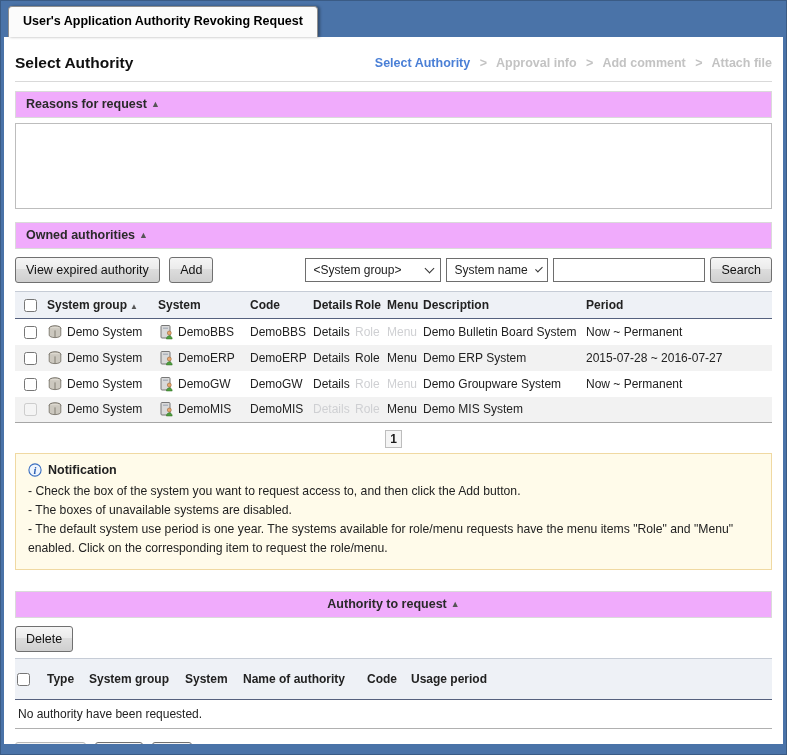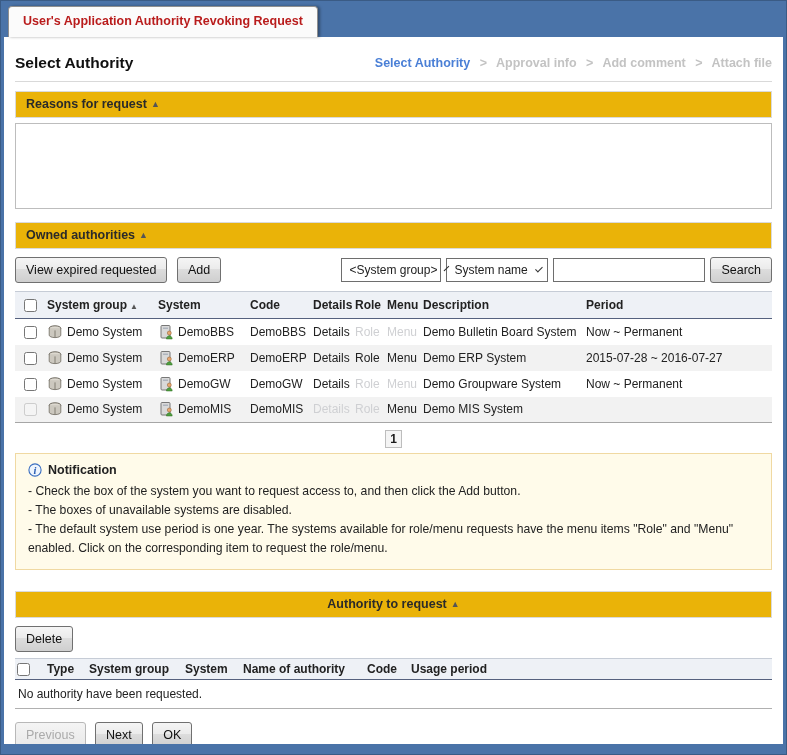--- a/index.html
+++ b/index.html
@@ -10,38 +10,38 @@
     background:#4a73a8; border:1px solid #3a5b85; overflow:hidden;
   }
   
   .tabbar { position:relative; height:36px; }
   .tab {
     position:absolute; left:7px; top:5px; height:31px; z-index:2;
     display:flex; align-items:center; padding:0 14px 2px 14px;
     background:#fbfbfb; border:1px solid #8f8f8f; border-bottom:none;
     border-radius:4px 4px 0 0;
     box-shadow:2px 0 3px rgba(0,0,0,0.35);
-    font-size:12.5px; font-weight:bold; color:#b91c1c; white-space:nowrap;
+    font-size:12.5px; font-weight:bold; color:#000000; white-space:nowrap;
   }
   
   .content {
     position:absolute; top:36px; left:3px; right:3px; bottom:10px;
     background:#ffffff; padding:4px 11px; overflow:hidden;
   }
   .page-header { display:flex; justify-content:space-between; align-items:center; margin-top:13px; }
   .page-title { font-size:15.5px; font-weight:bold; color:#101010; }
   .breadcrumb { font-size:12.5px; font-weight:bold; color:#c3c3c3; white-space:nowrap; }
   .breadcrumb .sep { margin:0 6px; color:#c3c3c3; }
   .breadcrumb .step { color:#c3c3c3; }
   .breadcrumb .step.active { color:#4a7fd6; }
   .rule { border:none; border-top:1px solid #d9d9d9; margin-top:9px; }
   
   .section-bar {
     margin-top:9px; height:27px; line-height:25px;
-    background:#eab308; border:1px solid #dadada;
+    background:#f0abfc; border:1px solid #dadada;
     padding:0 10px; font-size:12.5px; font-weight:bold; color:#2a2a2a;
   }
   .section-bar .caret { font-size:9px; color:#555; margin-left:4px; position:relative; top:-1px; }
   .mt13 { margin-top:13px; }
   .mt21 { margin-top:21px;text-align:center; }
   
   .reasons-text {
     display:block; width:100%; height:86px; margin-top:5px; resize:none;
     border:1px solid #bdbdbd; font-family:"Liberation Sans",sans-serif; font-size:12.5px; padding:4px;
   }
@@ -59,21 +59,21 @@
   .toolbar { display:flex; justify-content:space-between; align-items:center; margin-top:8px; }
   .toolbar .left > * { margin-right:5px; }
   .toolbar .right { display:flex; align-items:center; gap:5px; }
   .sel {
     display:inline-flex; align-items:center; justify-content:space-between;
     height:24px; border:1px solid #6e6e6e; background:#fff;
     padding:0 7px; font-size:12px; color:#222; cursor:pointer; white-space:nowrap;
   }
   .sel .chev { width:7px; height:7px; border-right:1.6px solid #333; border-bottom:1.6px solid #333;
     transform:rotate(45deg); margin:-3px 0 0 9px; }
-  .sel-group { width:100px; }
+  .sel-group { width:136px; }
   .sel-name  { width:102px; }
   .search-box { width:152px; height:24px; border:1px solid #6e6e6e; padding:0 4px;
     font-family:"Liberation Sans",sans-serif; font-size:12px; }
   
   table.grid { width:100%; border-collapse:collapse; table-layout:fixed; margin-top:8px;
     font-size:12px; color:#222; }
   .grid th {
     background:#eef1f6; border-top:1px solid #c6ccd6; border-bottom:1px solid #55617e;
     height:27px; font-weight:bold; text-align:left; padding:0 2px; white-space:nowrap; overflow:hidden;
   }
@@ -99,21 +99,21 @@
     margin-top:5px; background:#fffbea; border:1px solid #f0d9a2;
     padding:9px 12px 11px 12px; font-size:12.2px; color:#222;
   }
   .notice-title { display:flex; align-items:center; gap:6px; font-weight:bold; font-size:12.5px; margin-bottom:5px; }
   .notice-line { line-height:1.55; }
   
   table.grid2 { width:100%; border-collapse:collapse; table-layout:fixed; margin-top:6px;
     font-size:12px; color:#222; }
   .grid2 th {
     background:#eef1f6; border-top:1px solid #c6ccd6; border-bottom:1px solid #55617e;
-    height:21px; font-weight:bold; text-align:left; padding:0 2px; white-space:nowrap;margin-left:44px;
+    height:41px; font-weight:bold; text-align:left; padding:0 2px; white-space:nowrap;margin-left:44px;
   }
   .grid2 td.empty-msg { padding:7px 3px; border-bottom:1px solid #b0b0b0; }
   .delete-row { margin-top:8px; }
   
   .footer { margin-top:13px; }
   .footer .btn { margin-right:5px; }
 </style>
 </head>
 <body>
 
@@ -144,21 +144,21 @@
       <span>Reasons for request</span><span class="caret">▲</span>
     </div>
     <textarea class="reasons-text" style=""></textarea>
 
     <div class="section-bar mt13">
       <span>Owned authorities</span><span class="caret">▲</span>
     </div>
 
     <div class="toolbar">
       <div class="left">
-        <button class="btn">View expired requested</button>
+        <button class="btn">View expired authority</button>
         <button class="btn">Add</button>
       </div>
       <div class="right">
         <div class="sel sel-group">
           <span>&lt;System group&gt;</span>
           <span class="chev"></span>
         </div>
         <div class="sel sel-name">
           <span>System name</span>
           <span class="chev"></span>

